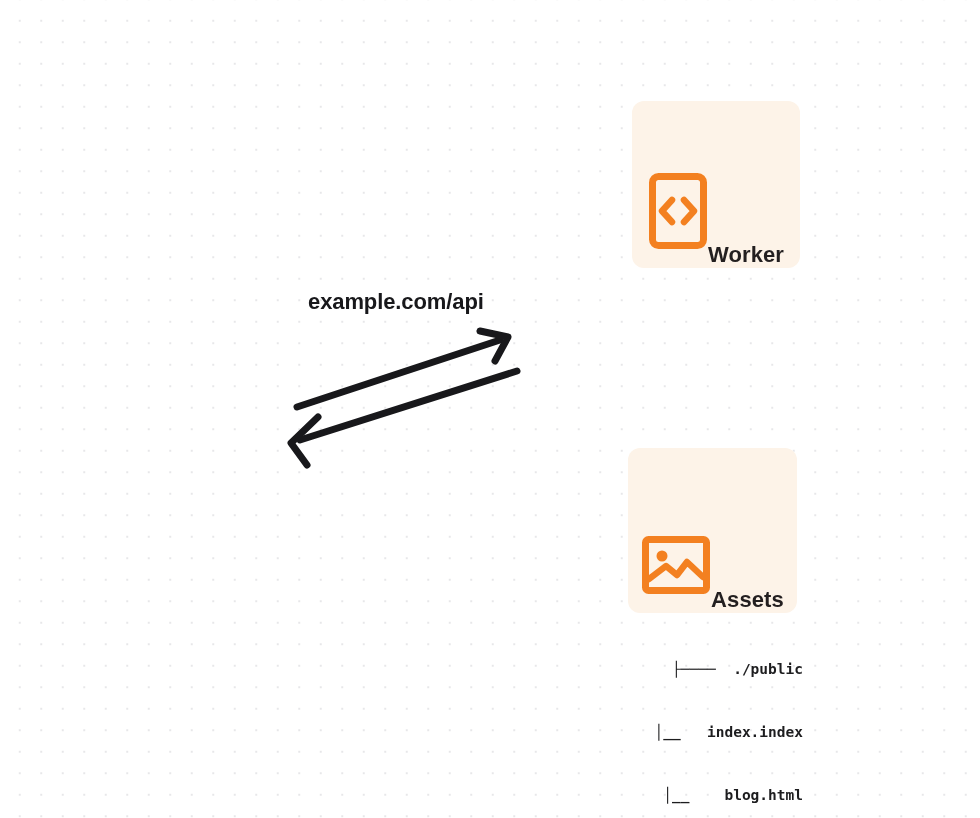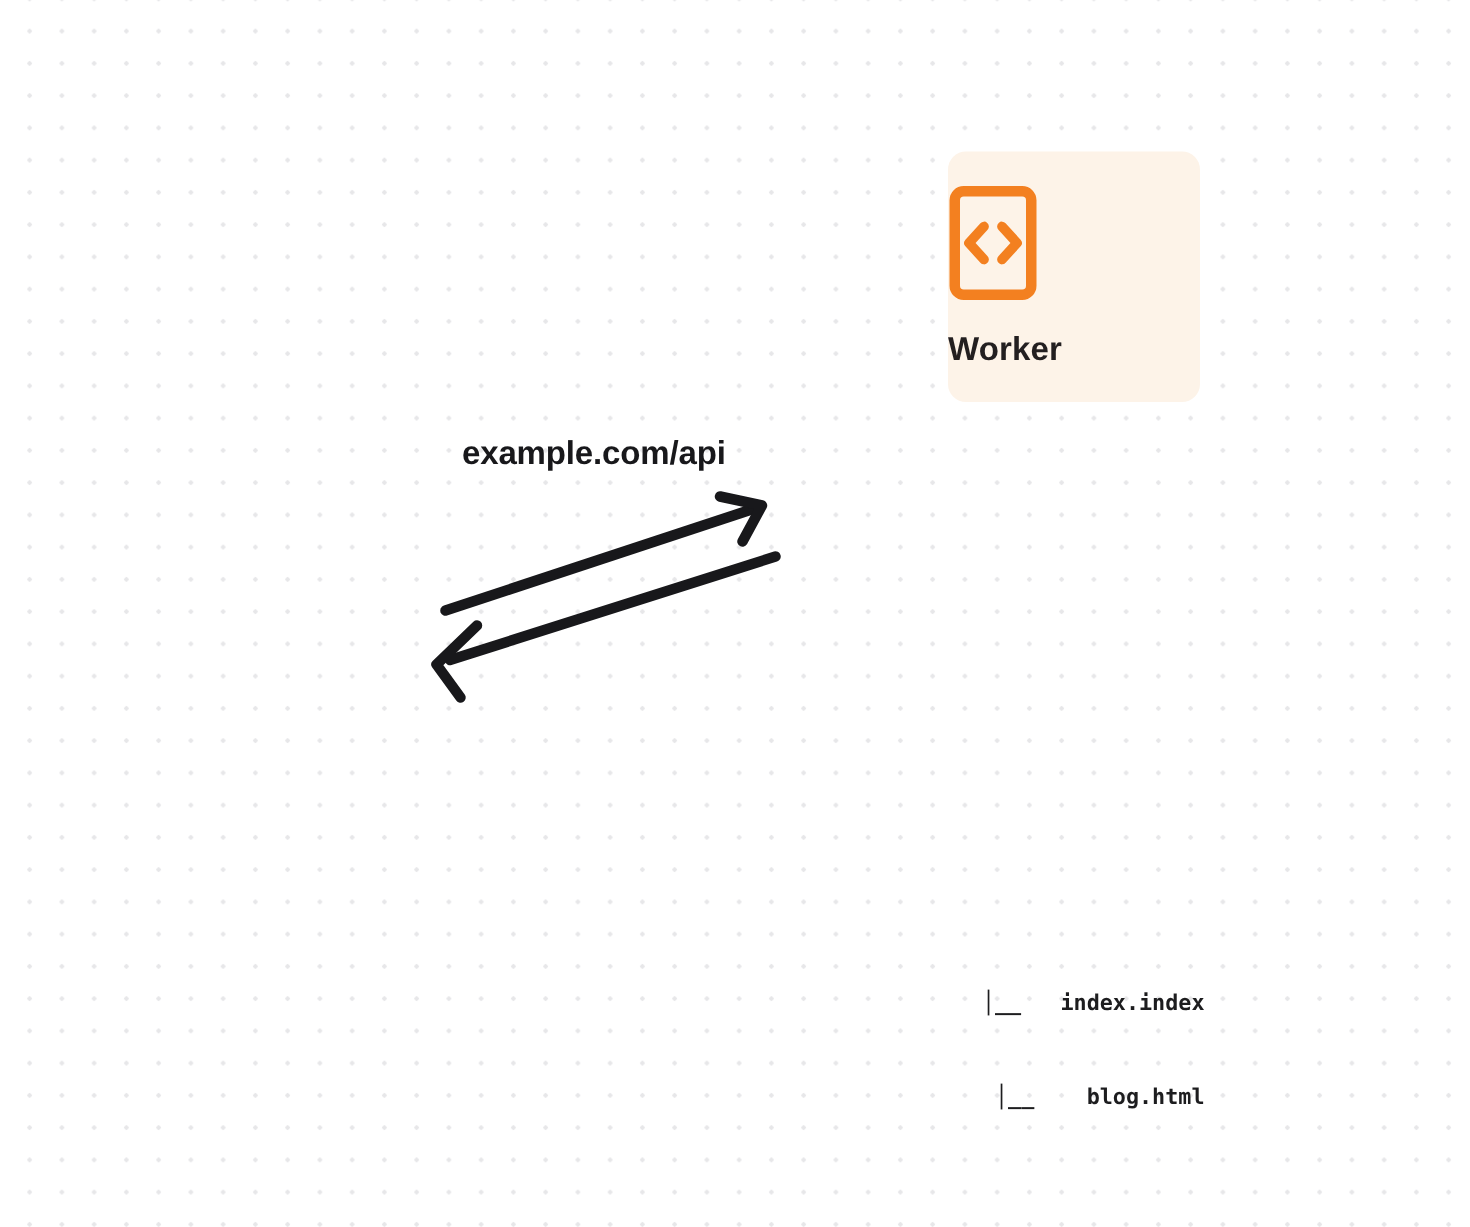--- a/index.html
+++ b/index.html
@@ -89,22 +89,22 @@
     letter-spacing: 0.2px;
     white-space: nowrap;
   }
 
   
   .service-card {
     position: absolute;
     background: #fdf3e8;
     border-radius: 12px;
     display: flex;
-    flex-direction: column;
-    align-items: flex-start;
+    flex-direction: row;
+    align-items: flex-end;
     justify-content: center;
   }
   .service-card.worker {
     left: 632px;
     top: 101px;
     width: 168px;
     height: 167px;
   }
   .service-card.assets {
     left: 628px;
@@ -167,20 +167,31 @@
     <span class="service-icon">
       <svg width="60" height="78" viewBox="0 0 60 78">
         <rect x="4.5" y="4.5" width="51" height="69" rx="6" ry="6" fill="none" stroke="#f38020" stroke-width="7"></rect>
         <polyline points="24,28 14,39 24,50" fill="none" stroke="#f38020" stroke-width="6.5" stroke-linecap="round" stroke-linejoin="round"></polyline>
         <polyline points="36,28 46,39 36,50" fill="none" stroke="#f38020" stroke-width="6.5" stroke-linecap="round" stroke-linejoin="round"></polyline>
       </svg>
     </span>
     <span class="service-label">Worker</span>
   </div>
 
+  <div class="service-card assets">
+    <span class="service-icon">
+      <svg width="70" height="60" viewBox="0 0 70 60">
+        <rect x="4.5" y="4.5" width="61" height="51" rx="3" ry="3" fill="none" stroke="#f38020" stroke-width="7"></rect>
+        <circle cx="21" cy="21" r="5.5" fill="#f38020"></circle>
+        <polyline points="8,44 25,31 36,40 46,27 62,42" fill="none" stroke="#f38020" stroke-width="6.5" stroke-linecap="round" stroke-linejoin="round"></polyline>
+      </svg>
+    </span>
+    <span class="service-label">Assets</span>
+  </div>
 
   <div class="file-tree">
+    <span class="tree-row">├────  ./public</span>
     <span class="tree-row">  │__   index.index</span>
     <span class="tree-row">  │__    blog.html</span>
     
   </div>
 
 </div>
 
 </body></html>

